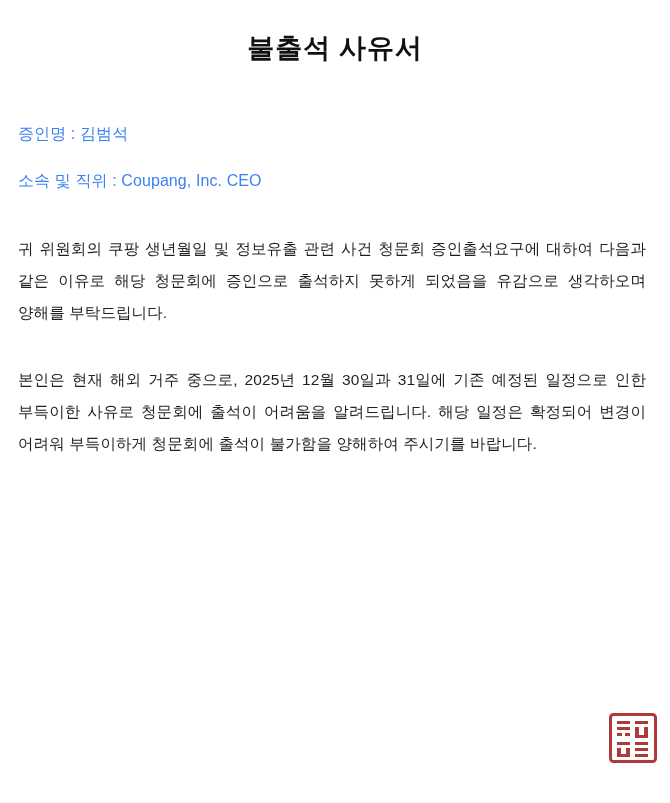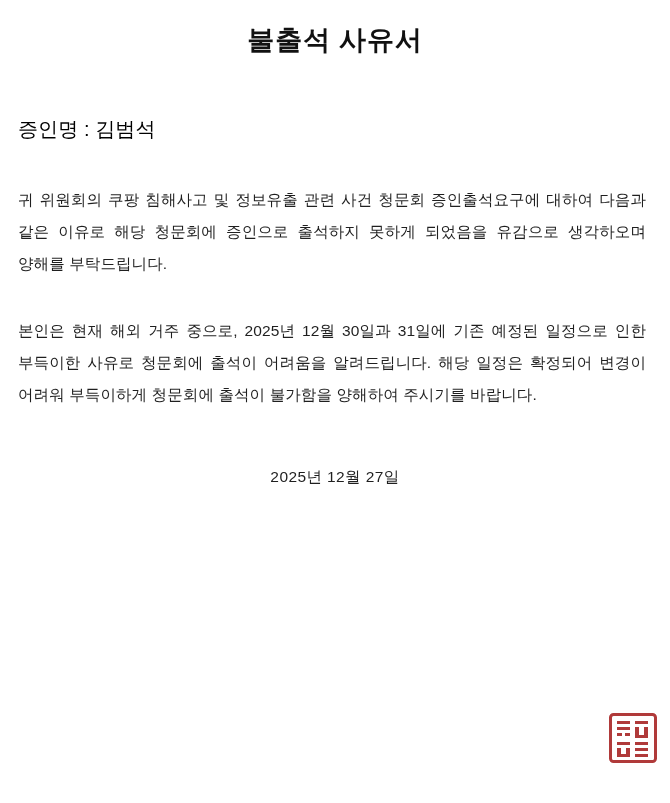--- a/index.html
+++ b/index.html
@@ -13,40 +13,40 @@
     position: relative;
     font-family: "Liberation Sans", "DejaVu Sans", sans-serif;
     color: #1a1a1a;
     overflow: hidden;
   }
   .page {
     position: relative;
     width: 670px;
     height: 803px;
     box-sizing: border-box;
-    padding: 0 14px;
+    padding: 8px 14px;
   }
   .doc-title {
     text-align: center;
     font-family: "Liberation Serif", "DejaVu Serif", serif;
     font-size: 27px;
     font-weight: bold;
     letter-spacing: 1px;
     color: #111111;
     margin: 0;
     padding-top: 22px;
     padding-bottom: 4px;
   }
   .meta-block {
     margin-top: 52px;
     padding-left: 4px;
   }
   .meta-line {
-    font-size: 20px;
-    color: #000000;
+    font-size: 16px;
+    color: #3b82f6;
     line-height: 1.5;
     margin-bottom: 23px;
     letter-spacing: 0.1px;
   }
   .body-block {
     margin-top: 40px;
     padding-left: 4px;
     padding-right: 10px;
   }
   .para {
@@ -95,28 +95,28 @@
 </style>
 </head>
 <body>
 
 <div class="page">
 
   <h1 class="doc-title">불출석 사유서</h1>
 
   <div class="meta-block">
     <div class="meta-line">증인명 : 김범석</div>
+    <div class="meta-line">소속 및 직위 : Coupang, Inc. CEO</div>
   </div>
 
   <div class="body-block">
-    <p class="para">귀 위원회의 쿠팡 침해사고 및 정보유출 관련 사건 청문회 증인출석요구에 대하여 다음과 같은 이유로 해당 청문회에 증인으로 출석하지 못하게 되었음을 유감으로 생각하오며 양해를 부탁드립니다.</p>
+    <p class="para">귀 위원회의 쿠팡 생년월일 및 정보유출 관련 사건 청문회 증인출석요구에 대하여 다음과 같은 이유로 해당 청문회에 증인으로 출석하지 못하게 되었음을 유감으로 생각하오며 양해를 부탁드립니다.</p>
     <p class="para">본인은 현재 해외 거주 중으로, 2025년 12월 30일과 31일에 기존 예정된 일정으로 인한 부득이한 사유로 청문회에 출석이 어려움을 알려드립니다. 해당 일정은 확정되어 변경이 어려워 부득이하게 청문회에 출석이 불가함을 양해하여 주시기를 바랍니다.</p>
   </div>
 
-  <div class="date-line">2025년  12월  27일</div>
 
 
   <div class="stamp">
     <svg width="50" height="52" viewBox="0 0 50 52" xmlns="http://www.w3.org/2000/svg">
       <rect x="2.5" y="2.5" width="45" height="47" rx="3" ry="3" fill="none" stroke="#b03a3a" stroke-width="3"></rect>
       <g fill="#b03a3a">
         <rect x="9" y="9" width="13" height="3"></rect>
         <rect x="9" y="15" width="13" height="3"></rect>
         <rect x="9" y="21" width="5" height="3"></rect>
         <rect x="17" y="21" width="5" height="3"></rect>

